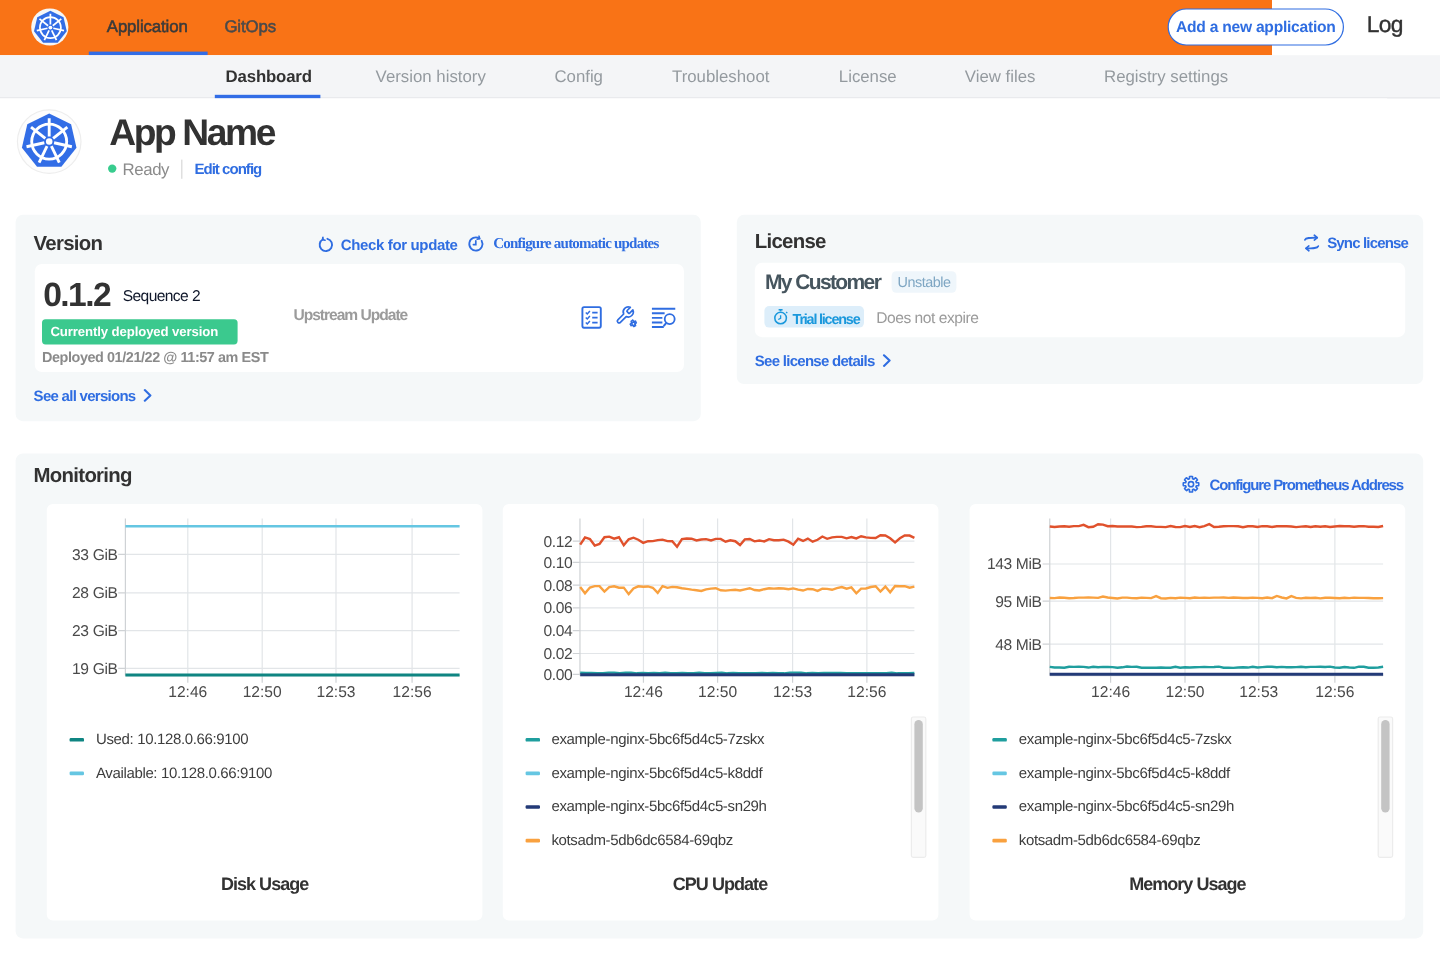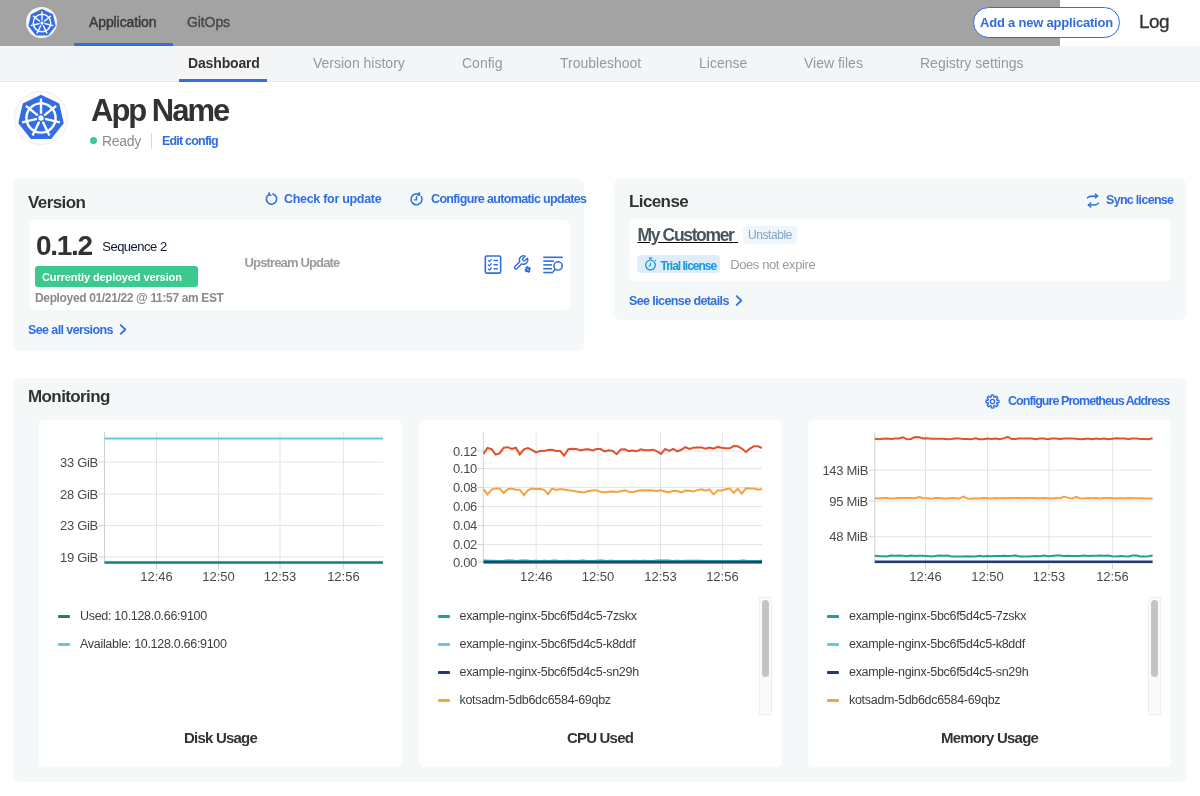--- a/index.html
+++ b/index.html
@@ -2,21 +2,21 @@
 <html><head>
 <meta charset="utf-8">
 <style>
 * { margin:0; padding:0; box-sizing:border-box; }
 html,body { width:1200px; height:796px; overflow:hidden; background:#fff;
   font-family:"Liberation Sans", sans-serif; -webkit-font-smoothing:antialiased; }
 .abs { position:absolute; }
 .nw { white-space:nowrap; }
 
 
-.topbar { position:absolute; left:0; top:0; width:1060px; height:46px; background:#a3a3a3; }
+.topbar { position:absolute; left:0; top:0; width:1060px; height:46px; background:#f97316; }
 .logo-badge { position:absolute; left:26px; top:7px; width:31px; height:31px; border-radius:50%;
   background:#f6f6f6; display:flex; align-items:center; justify-content:center; }
 .tab-app { position:absolute; left:89px; top:0; height:46px; line-height:44px; font-size:14px;
   color:#3a3a3a; letter-spacing:-0.1px; -webkit-text-stroke:0.45px #3a3a3a; }
 .tab-app::after { content:""; position:absolute; left:-15px; right:-17px; bottom:0; height:3px; background:#326de6; }
 .tab-git { position:absolute; left:187px; top:0; height:46px; line-height:44px; font-size:14px;
   color:#4a4a4a; letter-spacing:-0.1px; -webkit-text-stroke:0.45px #4a4a4a; }
 .btn-add { position:absolute; left:973px; top:7px; width:147px; height:31px; border:1px solid #2f6de1;
   border-radius:16px; color:#2f6de1; font-size:13px; font-weight:bold; letter-spacing:-0.2px;
   text-align:center; line-height:29px; background:#fff; }
@@ -44,21 +44,21 @@
 
 .card { position:absolute; background:#f5f8f9; border-radius:6px; }
 .card h2 { position:absolute; font-size:17px; font-weight:bold; color:#323232; letter-spacing:-0.6px; }
 .panel { position:absolute; background:#fff; border-radius:6px; }
 #vcard { left:13px; top:179px; width:571px; height:172px; }
 #lcard { left:614px; top:179px; width:572px; height:141px; }
 #mcard { left:13px; top:378px; width:1173px; height:404px; }
 
 .hlink { font-size:12.5px; font-weight:bold; color:#2f6de1; letter-spacing:-0.3px; white-space:nowrap; }
 .seelink { position:absolute; font-size:12.5px; font-weight:bold; color:#2f6de1; letter-spacing:-0.6px; white-space:nowrap; }
-.iconrow { position:absolute; display:flex; align-items:flex-start; }
+.iconrow { position:absolute; display:flex; align-items:flex-end; }
 .tag-green { display:inline-block; background:#3bc98e; color:#fff; font-size:11px; font-weight:bold;
   letter-spacing:-0.1px; border-radius:3px; padding:5px 16px 4px 7px; }
 .tag-blue { display:inline-block; background:#ddeefa; color:#1a98dc; font-size:12px; font-weight:bold;
   letter-spacing:-1.0px; border-radius:4px; padding:2px 4px 2px 7px; height:18px; line-height:14px; }
 .tag-gray { display:inline-block; background:#eff6fb; color:#7ea6c3; font-size:12px;
   letter-spacing:-0.4px; border-radius:4px; padding:2px 5px; }
 
 
 .chartcard { position:absolute; top:42px; width:363px; height:347px; background:#fff; border-radius:5px; }
 .chartcard .title { position:absolute; left:0; width:100%; top:309px; text-align:center;
@@ -136,21 +136,21 @@
   <h2 style="left:15px;top:14px;">Version</h2>
   <div class="iconrow" style="left:252px;top:13px;height:19px;">
     <svg width="14" height="14" viewBox="0 0 17 17">
         <g fill="none" stroke="#2f6de1" stroke-width="1.9" stroke-linecap="round">
           <path d="M 5.2 2.9 A 6.3 6.3 0 1 0 9.5 2.45"></path>
           <path d="M 5.0 0.8 L 4.6 3.3 L 7.1 3.9" stroke-width="1.7"></path>
         </g>
       </svg>
       <span class="hlink" style="margin-left:5px;">Check for update</span>
   </div>
-  <div class="iconrow" style="left:396px;top:13px;height:19px;">
+  <div class="iconrow" style="left:376px;top:13px;height:19px;font-family:Liberation Serif, serif;">
     <svg width="15" height="15" viewBox="0 0 18 18">
         <g fill="none" stroke="#2f6de1" stroke-width="1.8" stroke-linecap="round">
           <path d="M 12.6 3.2 A 6.6 6.6 0 1 0 14.8 5.5"></path>
           <path d="M 12.2 0.9 L 12.9 3.4 L 10.4 4.1" stroke-width="1.6"></path>
           <path d="M 9 5.6 L 9 9.4 L 6.6 9.4" stroke-width="1.7"></path>
         </g>
       </svg>
       <span class="hlink" style="margin-left:7px;letter-spacing:-0.65px;">Configure automatic updates</span>
   </div>
   <div class="panel" style="left:15.5px;top:41px;width:541px;height:90px;">
@@ -207,21 +207,21 @@
         <g fill="none" stroke="#2f6de1" stroke-width="1.6" stroke-linecap="round" stroke-linejoin="round">
           <path d="M 1.6 5.1 C 2.6 2.9 6 2.9 13.2 2.9"></path>
           <path d="M 10.6 0.6 L 13.4 2.9 L 10.6 5.2"></path>
           <path d="M 14.4 10.9 C 13.4 13.1 10 13.1 2.8 13.1"></path>
           <path d="M 5.4 10.8 L 2.6 13.1 L 5.4 15.4"></path>
         </g>
       </svg>
       <span class="hlink" style="margin-left:6px;letter-spacing:-0.7px;">Sync license</span>
   </div>
   <div class="panel" style="left:15px;top:40px;width:542px;height:62px;">
-    <div class="abs nw" style="left:8.5px;top:6px;text-decoration:underline;">
+    <div class="abs nw" style="left:8.5px;top:6px;">
       <span style="font-size:17.5px;font-weight:bold;color:#46555e;letter-spacing:-1.35px;">My Customer</span>
       <span class="tag-gray" style="margin-left:5px;position:relative;top:-2px;">Unstable</span>
     </div>
     <div class="abs nw" style="left:7.5px;top:36px;display:flex;align-items:center;">
       <span class="tag-blue"><svg width="13" height="14" viewBox="0 0 14 15" style="vertical-align:-2px;margin-right:4px;">
             <g fill="none" stroke="#1a98dc" stroke-width="1.4">
               <circle cx="7" cy="8.6" r="5.2"></circle>
               <line x1="7" y1="1.1" x2="7" y2="2.6"></line>
               <line x1="5.2" y1="1.1" x2="8.8" y2="1.1"></line>
               <line x1="12" y1="3.2" x2="13" y2="4.2" stroke-width="1.2"></line>
@@ -328,21 +328,21 @@
       </svg>
     <div class="legend">
       <div class="legrow"><span class="dash" style="background:#1f9e9e;"></span>example-nginx-5bc6f5d4c5-7zskx</div>
       <div class="legrow"><span class="dash" style="background:#65c6e2;"></span>example-nginx-5bc6f5d4c5-k8ddf</div>
       <div class="legrow"><span class="dash" style="background:#233a77;"></span>example-nginx-5bc6f5d4c5-sn29h</div>
       <div class="legrow"><span class="dash" style="background:#f9a13f;"></span>kotsadm-5db6dc6584-69qbz</div>
     </div>
     <div class="sbar" style="left:340px;">
         <div class="sthumb"></div>
       </div>
-    <div class="title">CPU Used</div>
+    <div class="title">CPU Update</div>
   </div>
 
   <div class="chartcard" style="left:795px;">
     <svg class="abs" style="left:0;top:0;" width="363" height="172" viewBox="0 0 363 172">
         <line x1="66.8" y1="50" x2="344.6" y2="50" stroke="#e2e5e8" stroke-width="1"></line>
         <line x1="66.8" y1="81" x2="344.6" y2="81" stroke="#e2e5e8" stroke-width="1"></line>
         <line x1="66.8" y1="116.8" x2="344.6" y2="116.8" stroke="#e2e5e8" stroke-width="1"></line>
         <line x1="117.5" y1="12" x2="117.5" y2="143" stroke="#e2e5e8" stroke-width="1"></line>
         <line x1="179.5" y1="12" x2="179.5" y2="143" stroke="#e2e5e8" stroke-width="1"></line>
         <line x1="241" y1="12" x2="241" y2="143" stroke="#e2e5e8" stroke-width="1"></line>

